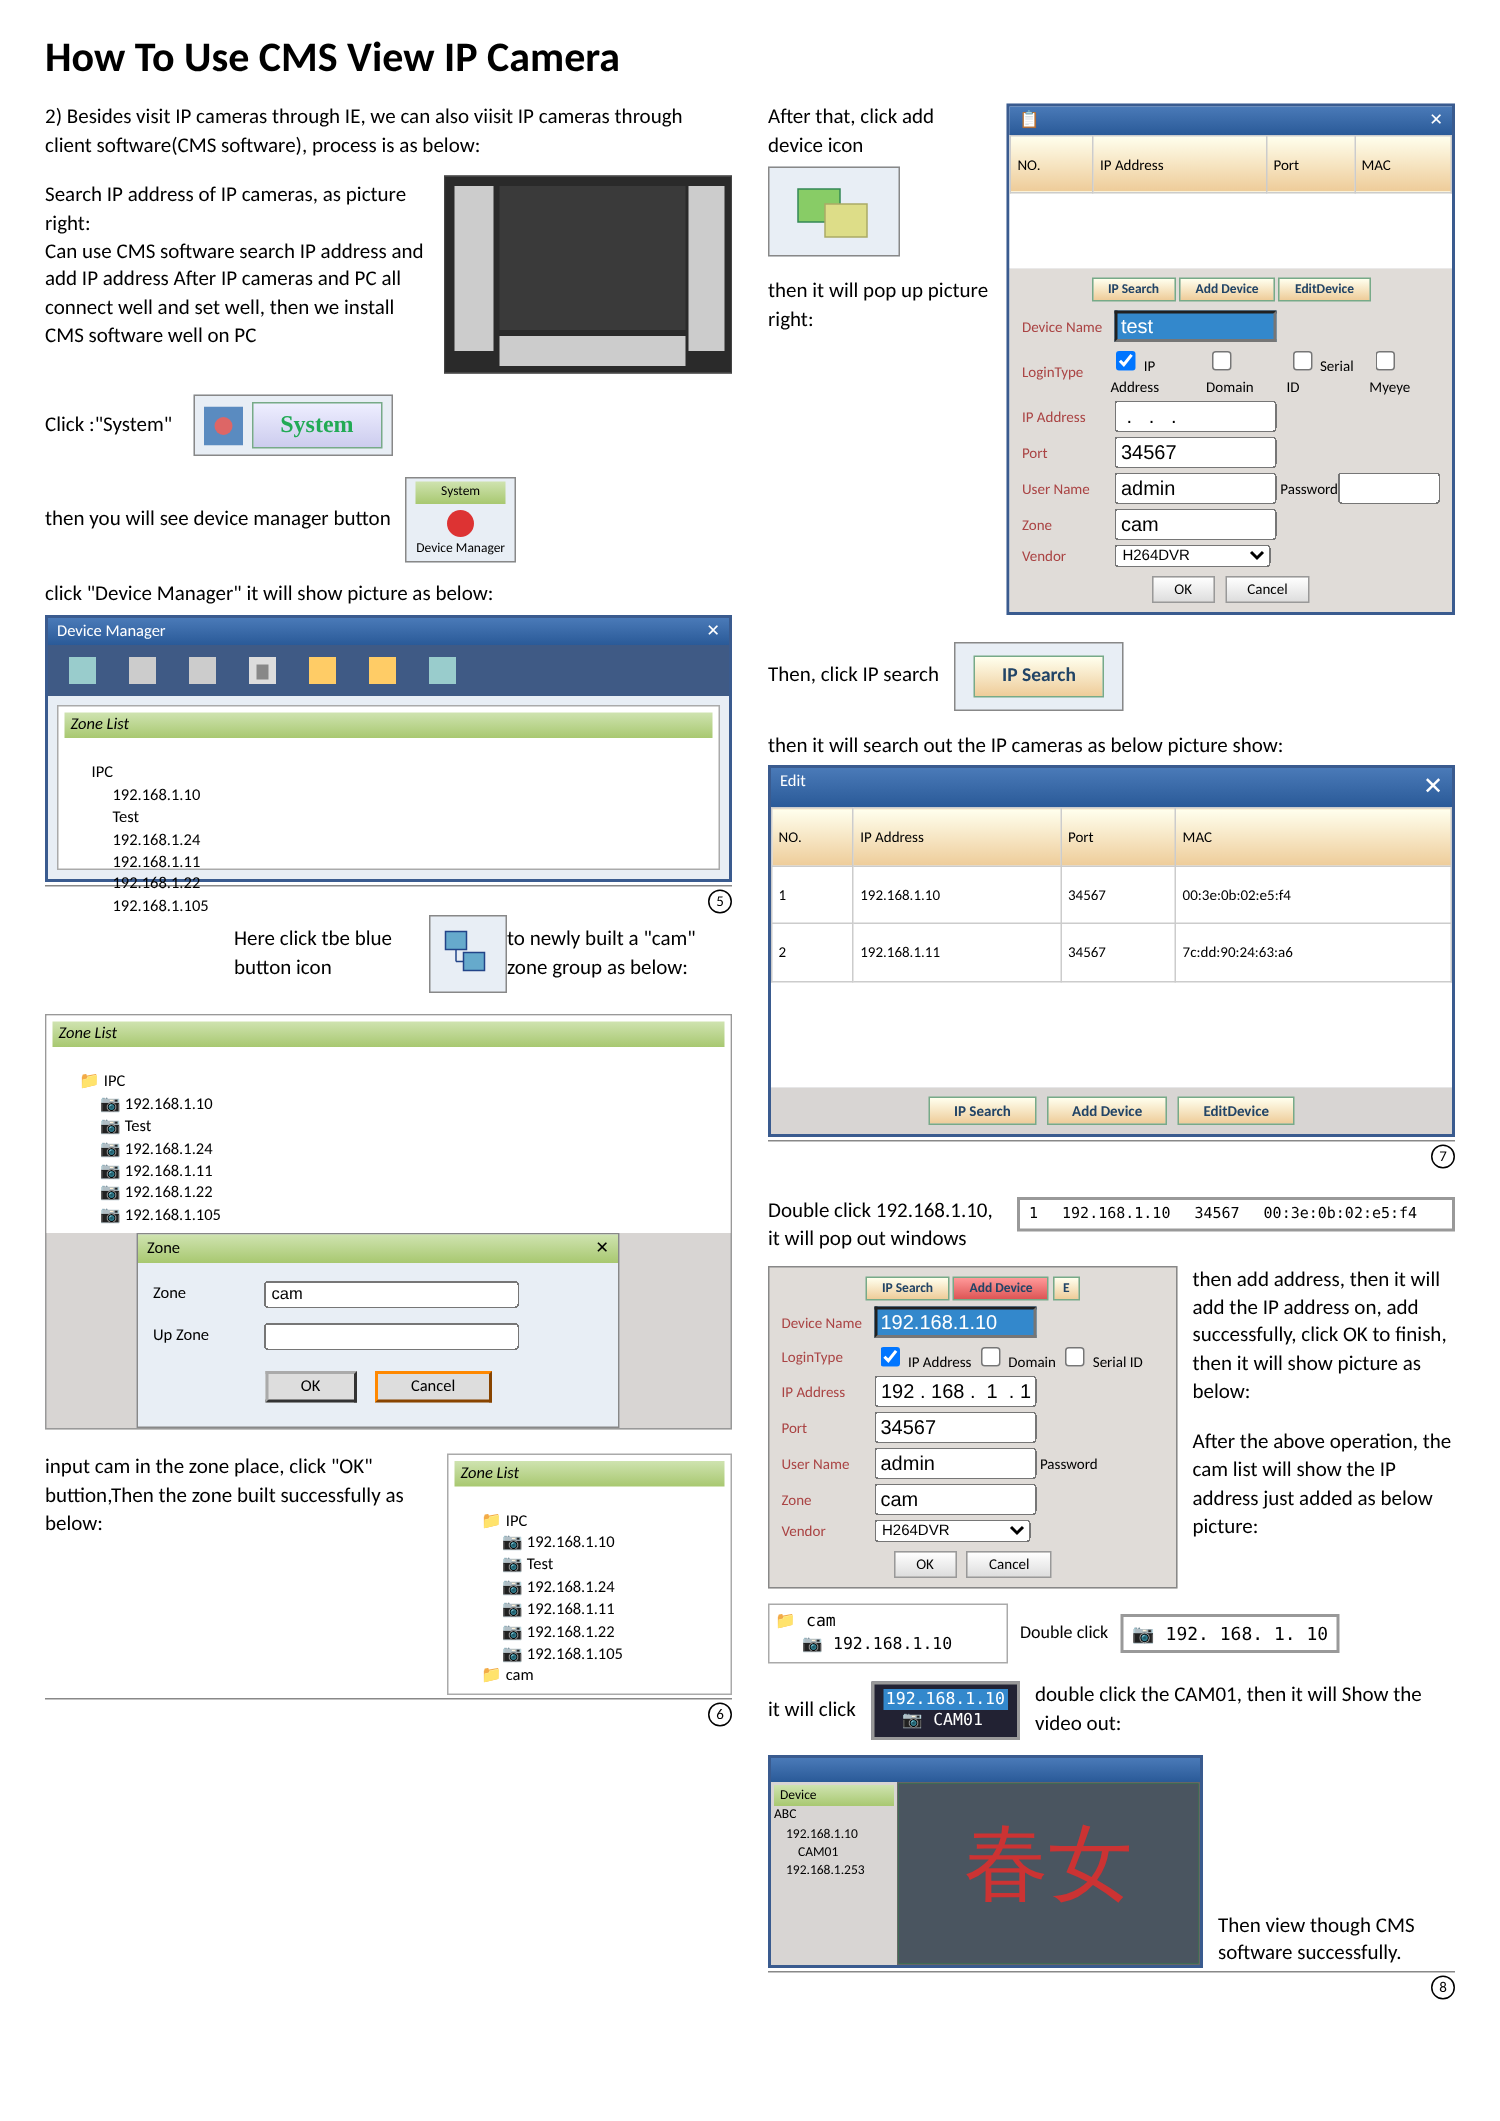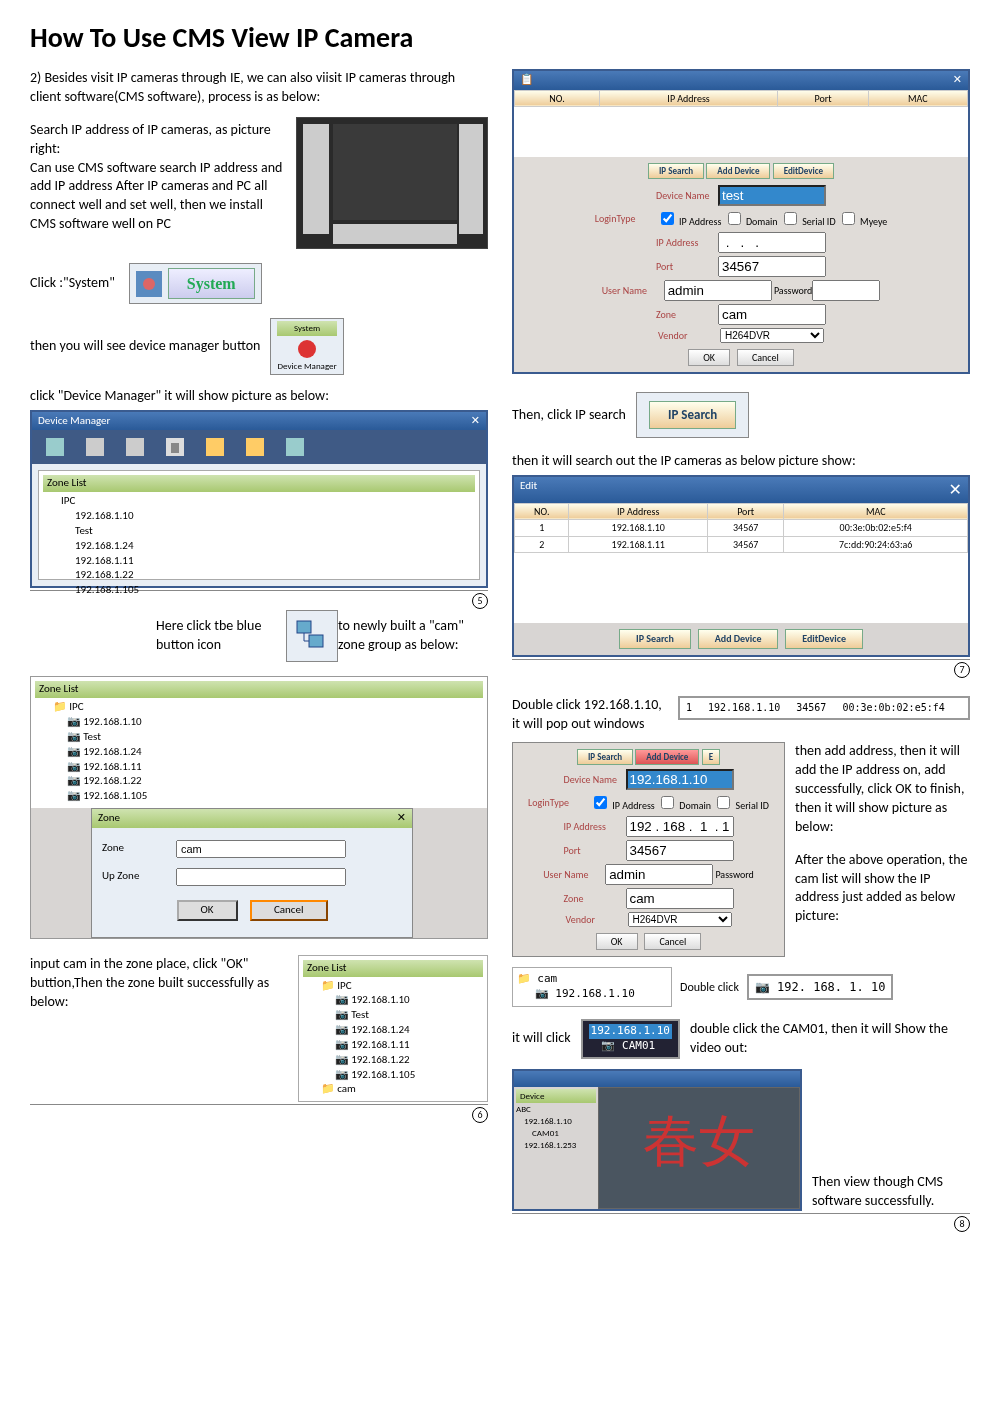--- a/index.html
+++ b/index.html
@@ -5,34 +5,34 @@
   body { margin:0; padding:20px 30px; font-family: Calibri, Arial, sans-serif; background:#fff; color:#000; width:940px; }
   h1 { font-size:28px; font-weight:bold; margin:0 0 14px 0; }
   .columns { display:flex; gap:24px; }
   .col { flex:1; font-size:14px; line-height:1.35; }
   .sysbtn { display:inline-block; border:1px solid #7a8; background:linear-gradient(#eef,#cce); padding:4px 18px; color:#2a5; font-weight:bold; font-family:'Comic Sans MS',cursive; font-size:16px; }
   .ipbtn { display:inline-block; border:1px solid #7a8; background:linear-gradient(#ffe,#ec9); padding:4px 18px; color:#246; font-weight:bold; font-size:13px; }
   .smallbtn { display:inline-block; border:1px solid #999; background:linear-gradient(#fff,#ddd); padding:1px 14px; font-size:10px; }
   .dialog { border:2px solid #3a5b8f; background:#e8eef5; font-size:10px; }
   .dialog-hdr { background:linear-gradient(#4a7ab8,#2a5a98); color:#fff; padding:2px 6px; display:flex; justify-content:space-between; font-size:11px; }
   .tree { background:#fff; border:1px solid #aaa; padding:4px; font-size:11px; }
-  .tree .root { background:linear-gradient(#cfe3b0,#a8c870); padding:1px 4px; margin-bottom:2px; }
+  .tree .root { background:linear-gradient(#cfe3b0,#a8c870); padding:1px 4px; margin-bottom:16px;font-style:italic; }
   .tree .item { padding-left:18px; }
   .tree .item2 { padding-left:32px; }
   .zone-dlg { border:1px solid #888; background:#e8eef5; width:320px; margin-left:60px; font-size:11px; }
   .zone-dlg .hd { background:linear-gradient(#cfe3b0,#a8c870); padding:2px 6px; display:flex; justify-content:space-between; }
   .zone-dlg .body { padding:12px 10px 16px 10px; }
   .zone-dlg input[type=text] { width:160px; font-size:11px; padding:1px 3px; }
   .winbtn { display:inline-block; border:2px solid #333; border-top-color:#aaa; border-left-color:#aaa; background:#ddd; padding:1px 22px; font-size:11px; text-align:center; }
   .circled { display:inline-block; border:1px solid #000; border-radius:50%; width:14px; height:14px; line-height:14px; text-align:center; font-size:10px; }
   .tbl { width:100%; border-collapse:collapse; font-size:10px; }
-  .tbl th, .tbl td { border:1px solid #ccc; padding:1px 4px; text-align:center; }
+  .tbl th, .tbl td { border:1px solid #ccc; padding:12px 4px; text-align:left; }
   .tbl th { background:linear-gradient(#ffe,#ec9); font-weight:normal; }
   .addfrm { background:#e0dcd8; padding:6px 8px; font-size:10px; }
-  .addfrm .row { display:flex; align-items:center; margin:3px 0;justify-content:center; }
+  .addfrm .row { display:flex; align-items:center; margin:3px 0; }
   .addfrm .lbl { width:62px; color:#a44; }
   .addfrm .inp { width:100px; }
   .camrow { border:2px solid #999; background:#fff; padding:3px 6px; font-size:12px; font-family:monospace; }
   .thumbbox { border:1px solid #666; background:#15803d; width:200px; height:140px; position:relative; color:#fff; }
   .iconbox { border:1px solid #888; background:#e8eef5; padding:8px; text-align:center; }
   .iconbox svg { display:block; margin:auto; }
   .panel { border:1px solid #999; background:#d8d5d3; }
   .step4-cms { border:1px solid #444; background:#222; display:inline-block; vertical-align:top; }
   .flexrow { display:flex; align-items:flex-start; gap:10px; }
 </style>
@@ -188,20 +188,30 @@
       <div class="item2">📷 <span>192.168.1.22</span></div>
       <div class="item2">📷 <span>192.168.1.105</span></div>
       <div class="item">📁 <span>cam</span></div>
     </div>
   </div>
   <div style="text-align:right;border-top:1px solid #888;margin-top:2px;"><span class="circled">6</span></div>
 </div>
 
 <div class="col">
   <div class="flexrow">
+    <div>
+      <div>After that, click add device icon</div>
+      <div class="iconbox" style="width:70px;margin-top:4px;">
+        <svg width="56" height="42">
+              <rect x="4" y="6" width="28" height="22" fill="#8c6" stroke="#385"></rect>
+              <rect x="22" y="16" width="28" height="22" fill="#dd8" stroke="#aa6"></rect>
+            </svg>
+      </div>
+      <div style="margin-top:14px;">then it will pop up picture right:</div>
+    </div>
     <div style="flex:1;">
       <div class="dialog">
         <div class="dialog-hdr">
               <span>📋</span>
               <span>✕</span>
             </div>
         <div style="background:#fff;padding:0;">
           <table class="tbl">
             <tbody>
                   <tr>

